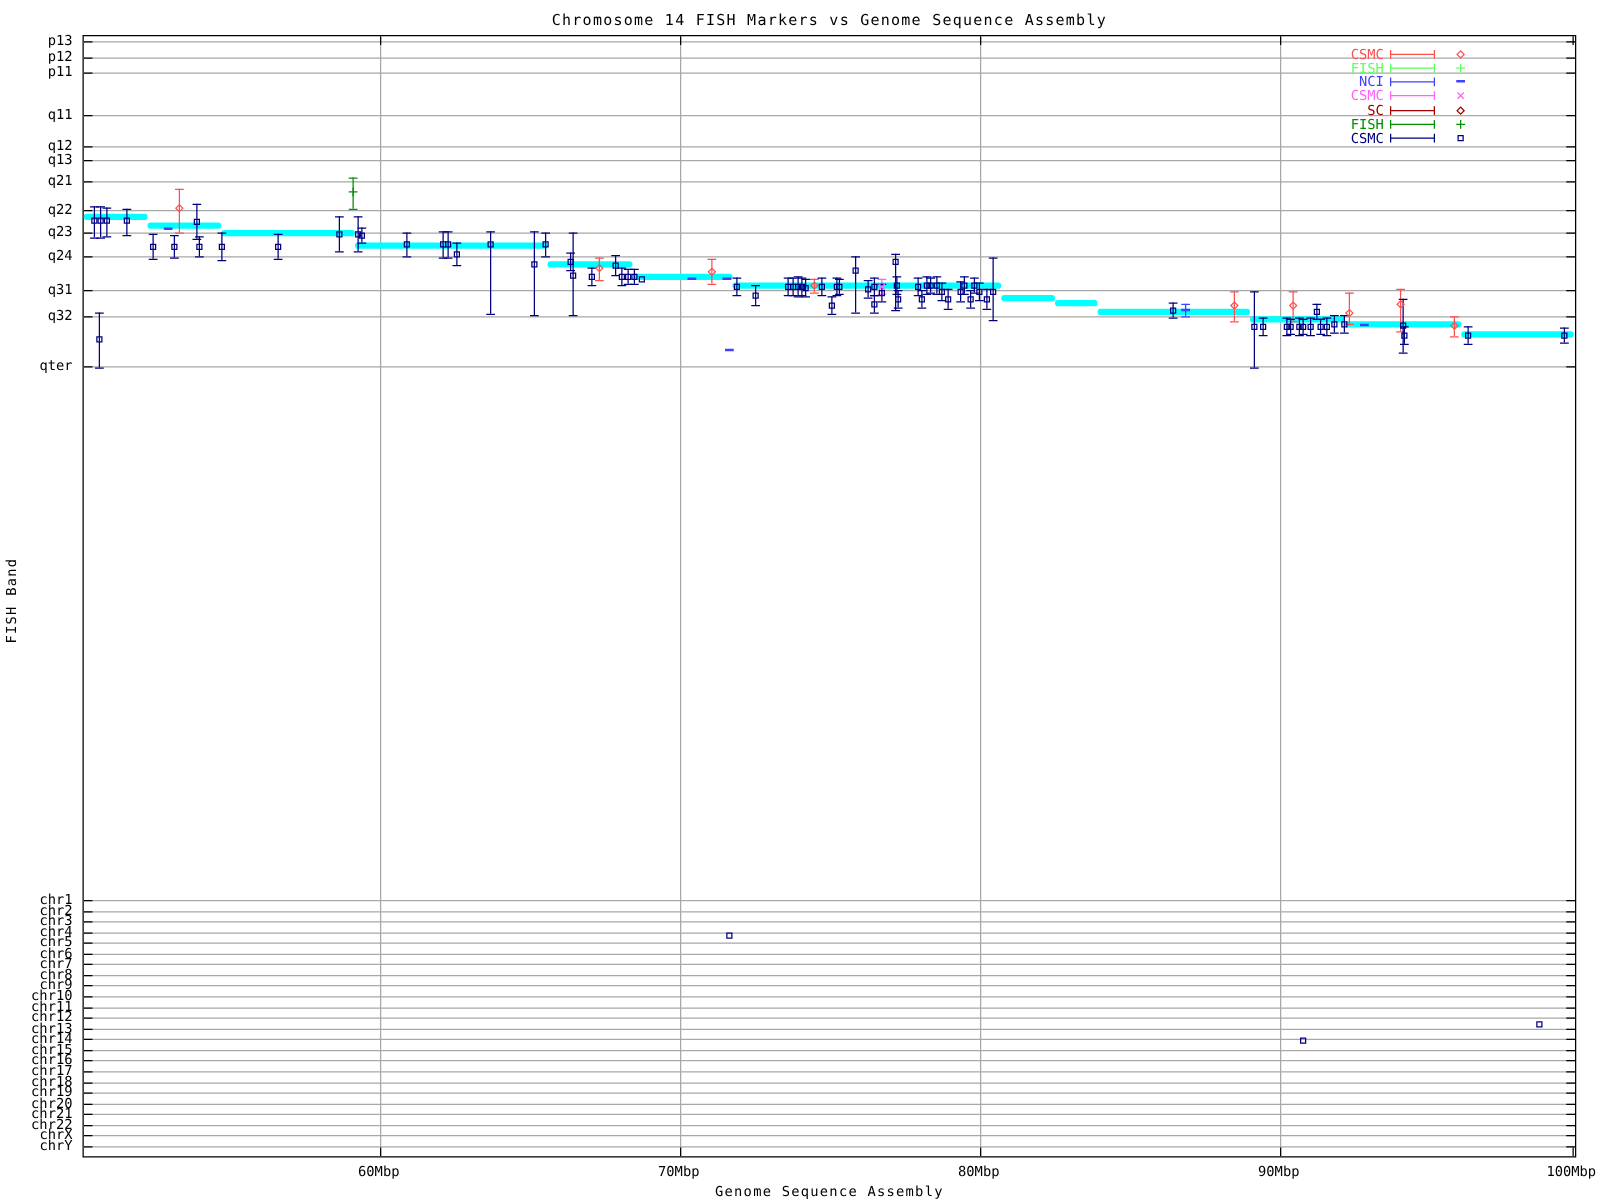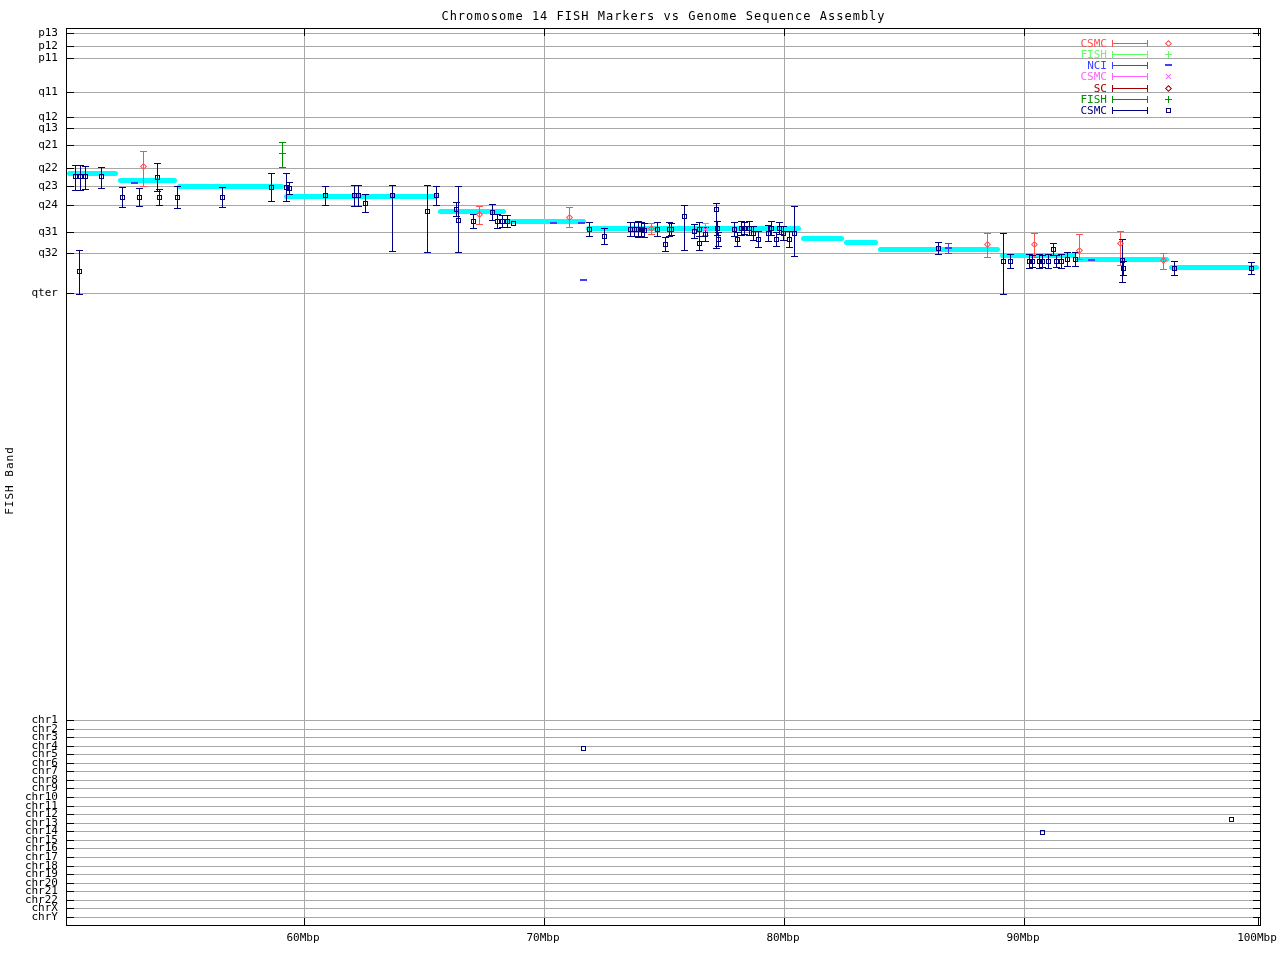--- a/index.html
+++ b/index.html
@@ -31,20 +31,21 @@
   .legend-sample{position:absolute;right:98px;width:36px;height:11px;}
   .legend-line{position:absolute;left:0;top:5px;width:36px;height:1px;}
   .legend-cap{position:absolute;top:2px;width:1px;height:7px;}
 </style>
 </head>
 <body>
 
 <div id="canvas">
   <div class="title">Chromosome 14 FISH Markers vs Genome Sequence Assembly</div>
   <div class="ylabel">FISH Band</div>
+  <div class="xlabel">Genome Sequence Assembly</div>
   <div id="plot">
       <div class="gridh" style="top: 4px;"></div>
       <div class="tick" style="left: 0px; top: 4px; width: 7px; height: 1px;"></div>
       <div class="tick" style="right: 0px; top: 4px; width: 7px; height: 1px;"></div>
       <div class="gridh" style="top: 17px;"></div>
       <div class="tick" style="left: 0px; top: 17px; width: 7px; height: 1px;"></div>
       <div class="tick" style="right: 0px; top: 17px; width: 7px; height: 1px;"></div>
       <div class="gridh" style="top: 29px;"></div>
       <div class="tick" style="left: 0px; top: 29px; width: 7px; height: 1px;"></div>
       <div class="tick" style="right: 0px; top: 29px; width: 7px; height: 1px;"></div>

